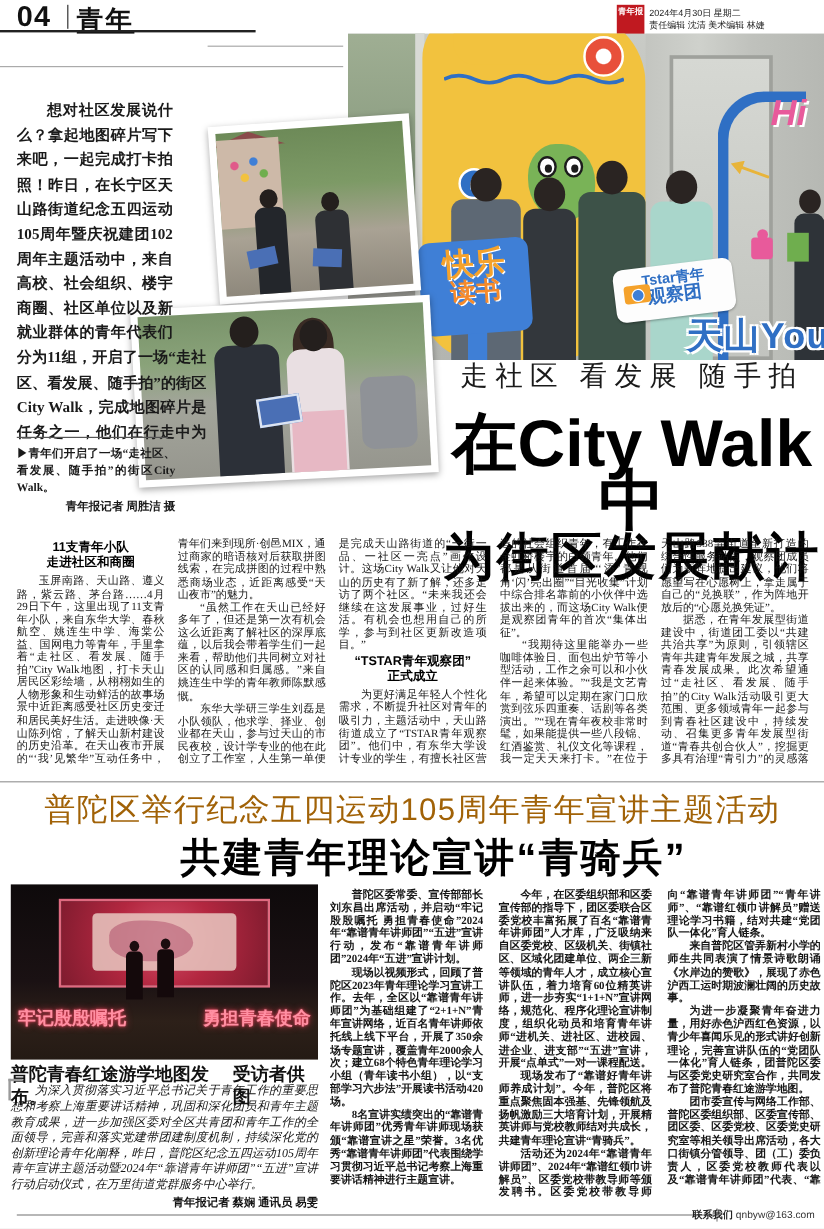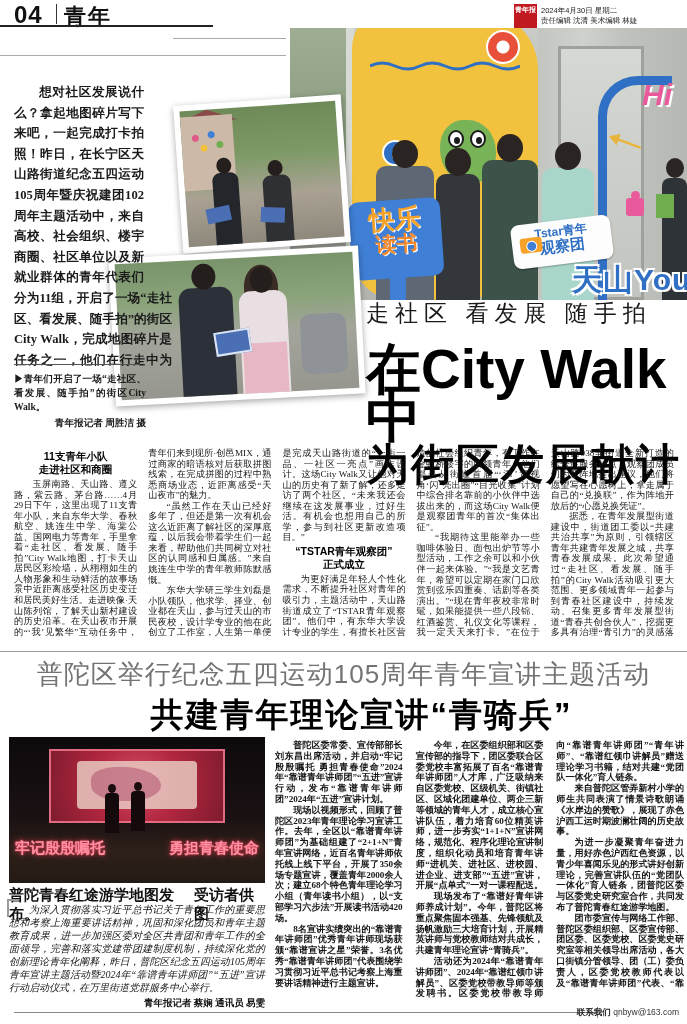--- a/index.html
+++ b/index.html
@@ -4,21 +4,21 @@
 <style>
   html,body{margin:0;padding:0;background:#e8e8e4;}
   .page{position:relative;width:687px;height:1024px;background:#ffffff;margin:0 auto;overflow:hidden;
         font-family:"Liberation Serif", serif;color:#111;}
   [data-interactable]{box-sizing:border-box;}
 
   
   .hdr{position:absolute;left:0;top:0;width:585px;height:28px;padding-left:28px;}
   .hdr .pnum{position:absolute;left:14px;top:1px;font-family:"Liberation Sans",sans-serif;font-weight:bold;font-size:24px;letter-spacing:1px;}
   .hdr .vsep{position:absolute;left:56px;top:4px;width:1px;height:20px;background:#333;}
-  .hdr .sect{position:absolute;left:64px;top:2px;font-family:"Liberation Sans",sans-serif;font-size:22px;font-weight:600;letter-spacing:2px;}
+  .hdr .sect{position:absolute;left:64px;top:2px;font-family:"Liberation Sans",sans-serif;font-size:22px;font-weight:600;letter-spacing:2px;text-decoration:underline;}
   .hdr-rule{position:absolute;left:0;top:25px;width:213px;height:2px;background:#222;}
   .hdr-rule2{position:absolute;left:0;top:55px;width:286px;height:1px;background:#aaa;}
   .hdr-rule3{position:absolute;left:173px;top:38px;width:113px;height:1px;background:#aaa;}
   .masthead{position:absolute;left:514px;top:4px;width:23px;height:26px;background:#c01920;color:#fff;
             font-size:7px;line-height:8px;text-align:center;padding-top:2px;font-weight:bold;overflow:hidden;}
   .dateblock{position:absolute;left:541px;top:6px;width:145px;font-family:"Liberation Sans",sans-serif;
              font-size:7.5px;line-height:10px;color:#222;}
 
   
   .mainphoto{position:absolute;left:290px;top:28px;width:397px;height:272px;overflow:hidden;
@@ -105,37 +105,37 @@
   
   .introcol{position:absolute;left:14px;top:82px;width:158px;height:288px;overflow:hidden;
             font-size:12.6px;line-height:20.6px;text-align:justify;font-weight:600;color:#1a1a1a;}
   .introcol p{margin:0;text-indent:2em;}
   .introcol .spacer{float:right;width:28px;height:100px;shape-outside:inset(0);margin-top:86px;}
   .capblock{position:absolute;left:14px;top:364px;width:132px;font-size:9.6px;line-height:14px;font-weight:bold;color:#1a1a1a;}
   .capblock .caprule{width:126px;height:1px;background:#555;margin-bottom:7px;}
   .capblock .cap{text-align:justify;}
   .capblock .capcred{text-align:right;margin-top:2px;}
 
-  .headline1{position:absolute;left:366px;top:298px;width:321px;text-align:left;font-family:"Liberation Sans",sans-serif;}
+  .headline1{position:absolute;left:366px;top:298px;width:321px;text-align:center;font-family:"Liberation Sans",sans-serif;}
   .headline1 .kick{font-size:23px;letter-spacing:6px;color:#1a1a1a;font-weight:500;}
   .headline1 .t1{font-size:55px;font-weight:900;line-height:48px;letter-spacing:0px;color:#000;margin-top:16px;}
   .headline1 .t2{font-size:43px;font-weight:900;line-height:46px;letter-spacing:2px;color:#000;}
 
   .body1{position:absolute;left:14px;top:448px;width:660px;height:198px;overflow:hidden;
          column-count:5;column-gap:11px;font-size:9.2px;line-height:10.55px;text-align:justify;color:#161616;}
   .body1 p{margin:0;text-indent:2em;}
   .body1 h3{margin:2px 0 3px 0;font-size:10.5px;line-height:13px;text-align:center;
             font-family:"Liberation Sans",sans-serif;font-weight:bold;color:#000;}
   .body1 h3 span{display:block;}
 
   .secdiv{position:absolute;left:0px;top:651px;width:687px;height:1px;background:#9a9a9a;}
 
   
   .a2head{position:absolute;left:0;top:657px;width:687px;text-align:center;font-family:"Liberation Sans",sans-serif;}
-  .a2head .kick{font-size:26px;color:#737373;font-weight:400;letter-spacing:1px;}
+  .a2head .kick{font-size:26px;color:#a16207;font-weight:400;letter-spacing:1px;}
   .a2head .title{font-size:33px;font-weight:900;color:#000;letter-spacing:2px;margin-top:1px;margin-left:36px;}
 
   .a2photo{position:absolute;left:9px;top:737px;width:256px;height:146px;overflow:hidden;
            background:linear-gradient(180deg,#0e0a0b 0%,#1a1113 55%,#2d2019 78%,#241a14 100%);}
   .a2screen{position:absolute;left:40px;top:12px;width:176px;height:74px;
             background:radial-gradient(circle at 50% 45%,#d4506a 0%,#b32740 45%,#7e1b2e 100%);
             border:2px solid #e06a80;}
   .a2scroll{position:absolute;left:26px;top:10px;width:120px;height:48px;background:#e9c9c2;border-radius:4px;opacity:.85;}
   .a2scroll::after{content:"";position:absolute;left:14px;top:6px;width:70px;height:34px;background:#c98a96;border-radius:40% 60% 50% 50%;}
   .a2fig{position:absolute;width:14px;height:40px;background:#14090b;border-radius:4px 4px 0 0;}

